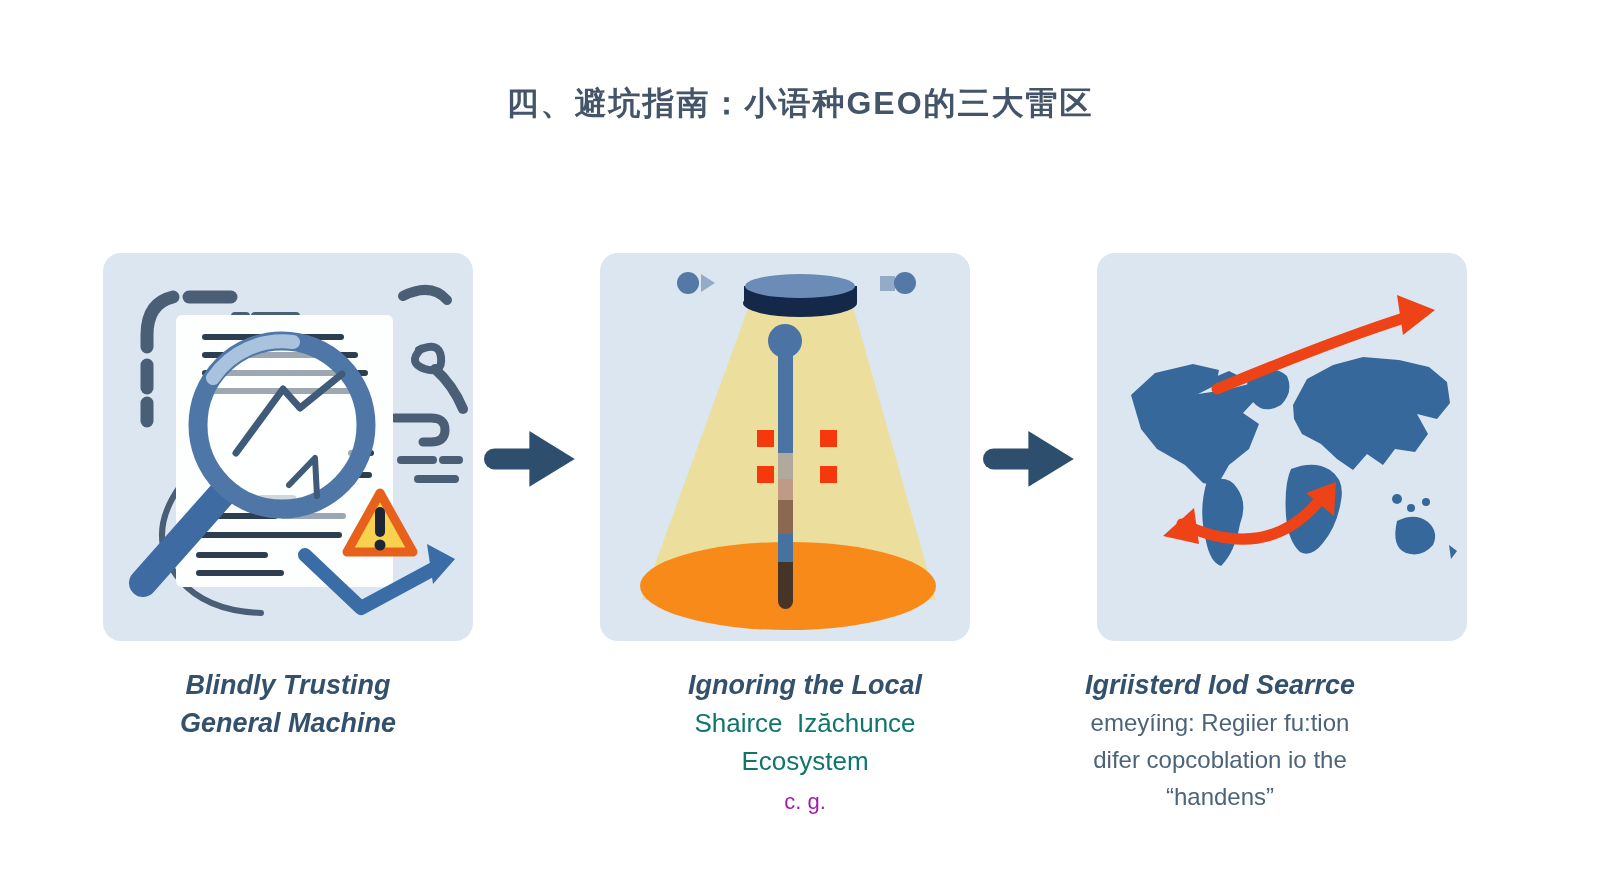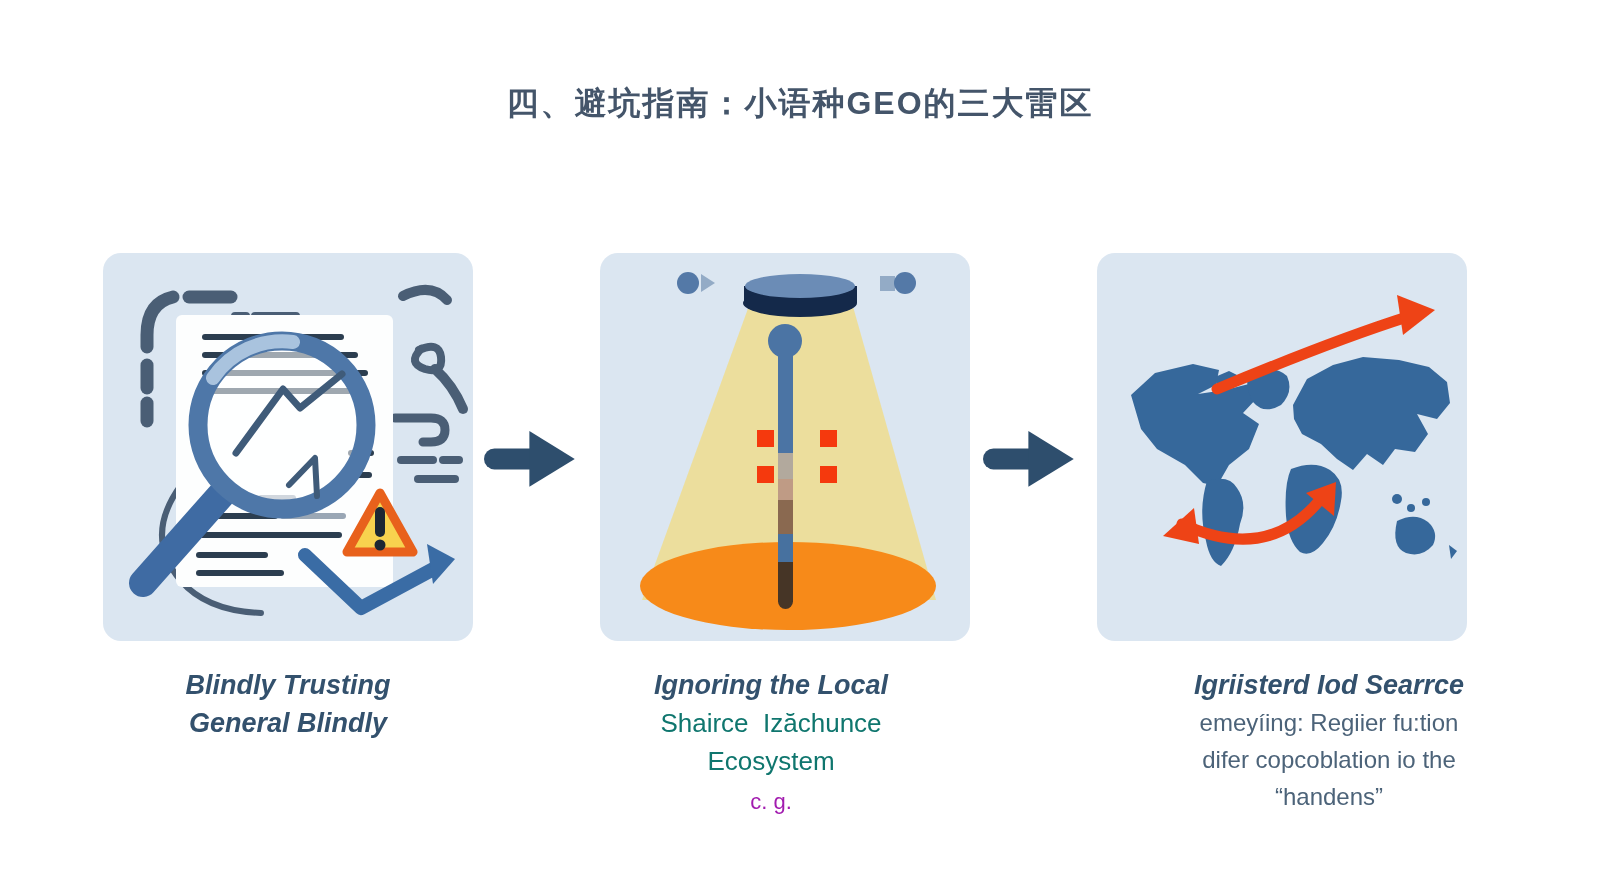--- a/index.html
+++ b/index.html
@@ -17,22 +17,22 @@
   }
   .panel svg{display:block;width:370px;height:388px;}
   #panel-1{left:103px;}
   #panel-2{left:600px;}
   #panel-3{left:1097px;}
   .flow-arrow{position:absolute;top:424px;width:96px;height:76px;}
   #flow-arrow-1{left:484px;}
   #flow-arrow-2{left:983px;}
   .caption{position:absolute;top:666px;width:400px;text-align:center;}
   #caption-1{left:88px;}
-  #caption-2{left:571px;}
-  #caption-3{left:1129px;}
+  #caption-2{left:605px;}
+  #caption-3{left:1020px;}
   .cap-line{white-space:pre-wrap;line-height:38px;}
   .cap-bold{font-size:27px;font-weight:700;color:#33516d;font-style:italic;}
   .cap-reg{font-size:26px;font-weight:400;color:#0f766e;}
   .cap-reg-sm{font-size:24px;font-weight:400;color:#4c6379;line-height:37px;}
   .cap-tiny{font-size:22px;font-weight:400;color:#a21caf;line-height:36px;margin-top:4px;}
 </style>
 </head>
 <body>
 
 <div class="canvas">
@@ -188,21 +188,21 @@
       <g fill="#ee4316">
         <polygon points="300,42 338,57 306,82"></polygon>
         <polygon points="66,283 97,255 102,291"></polygon>
         <polygon points="239,229 209,240 237,263"></polygon>
       </g>
     </svg>
   </div>
 
   <div class="caption" id="caption-1">
     <div class="cap-line cap-bold">Blindly Trusting</div>
-    <div class="cap-line cap-bold">General Blindly</div>
+    <div class="cap-line cap-bold">General Machine</div>
   </div>
 
   <div class="caption" id="caption-2">
     <div class="cap-line cap-bold">Ignoring the Local</div>
     <div class="cap-line cap-reg">Shairce  Izăchunce</div>
     <div class="cap-line cap-reg">Ecosystem</div>
     <div class="cap-line cap-tiny">c. g.</div>
   </div>
 
   <div class="caption" id="caption-3">

